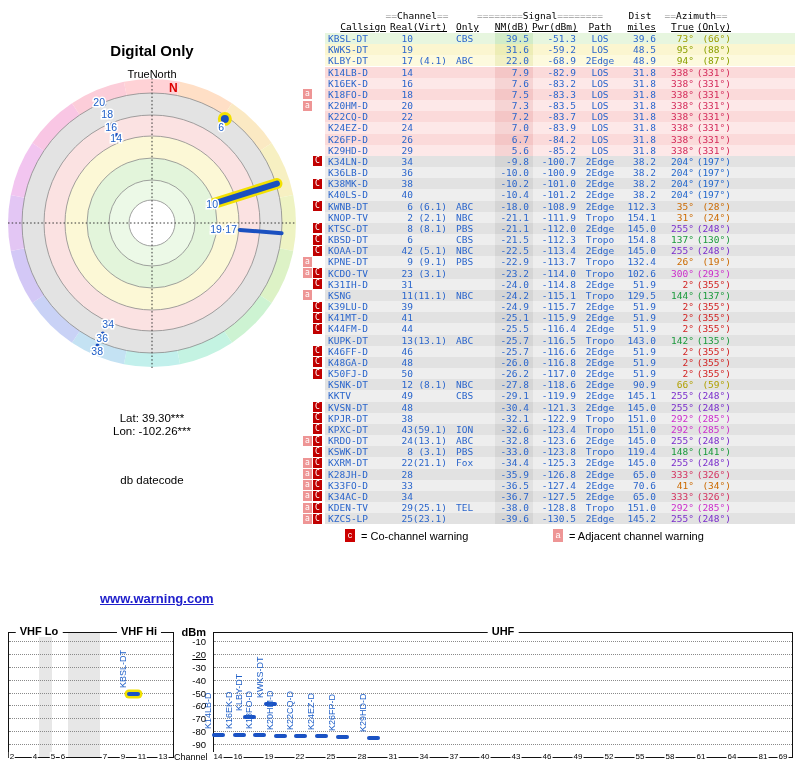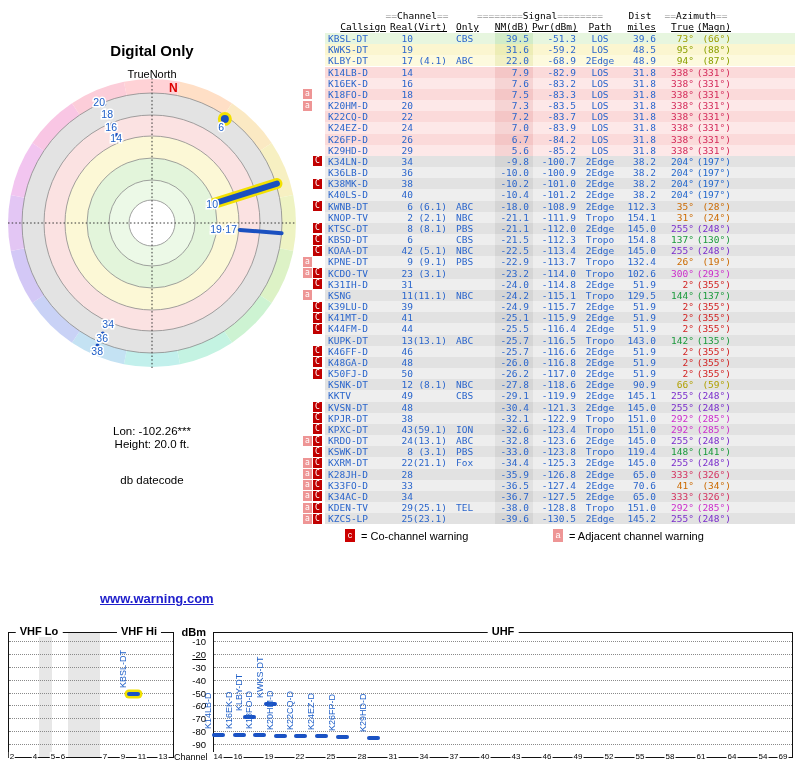--- a/index.html
+++ b/index.html
@@ -102,40 +102,40 @@
       <text x="237" y="163" fill="#2060c8" font-size="10.5" text-anchor="end" stroke="#ffffff" stroke-width="3" paint-order="stroke" font-family="&quot;Liberation Sans&quot;,sans-serif">19·17</text>
       <text x="105" y="36" fill="#2060c8" font-size="10.5" text-anchor="end" stroke="#ffffff" stroke-width="3" paint-order="stroke" font-family="&quot;Liberation Sans&quot;,sans-serif">20</text>
       <text x="113" y="48" fill="#2060c8" font-size="10.5" text-anchor="end" stroke="#ffffff" stroke-width="3" paint-order="stroke" font-family="&quot;Liberation Sans&quot;,sans-serif">18</text>
       <text x="117" y="61" fill="#2060c8" font-size="10.5" text-anchor="end" stroke="#ffffff" stroke-width="3" paint-order="stroke" font-family="&quot;Liberation Sans&quot;,sans-serif">16</text>
       <text x="122" y="72" fill="#2060c8" font-size="10.5" text-anchor="end" stroke="#ffffff" stroke-width="3" paint-order="stroke" font-family="&quot;Liberation Sans&quot;,sans-serif">14</text>
       <text x="114" y="258" fill="#2060c8" font-size="10.5" text-anchor="end" stroke="#ffffff" stroke-width="3" paint-order="stroke" font-family="&quot;Liberation Sans&quot;,sans-serif">34</text>
       <text x="108" y="272" fill="#2060c8" font-size="10.5" text-anchor="end" stroke="#ffffff" stroke-width="3" paint-order="stroke" font-family="&quot;Liberation Sans&quot;,sans-serif">36</text>
       <text x="103" y="285" fill="#2060c8" font-size="10.5" text-anchor="end" stroke="#ffffff" stroke-width="3" paint-order="stroke" font-family="&quot;Liberation Sans&quot;,sans-serif">38</text>
     </svg>
 
+  <div class="a ctr" style="left:32px;top:412px;width:240px;font-size:11.5px;color:#000;">Lat: 39.30***</div>
   <div class="a ctr" style="left:32px;top:425px;width:240px;font-size:11.5px;color:#000;">Lon: -102.26***</div>
-  <div class="a ctr" style="left:32px;top:438px;width:240px;font-size:11.5px;color:#000;">Height: 20.0 ft.</div>
   <div class="a ctr" style="left:32px;top:474px;width:240px;font-size:11.5px;color:#000;">db datecode</div>
 
   <div id="sig-table">
       <div class="hdr1" style="left: 417px;"><span class="eq">==</span>Channel<span class="eq">==</span></div>
       <div class="hdr1" style="left: 540px;"><span class="eq">========</span>Signal<span class="eq">========</span></div>
       <div class="hdr1" style="left: 640px;">Dist</div>
       <div class="hdr1" style="left: 696px;"><span class="eq">==</span>Azimuth<span class="eq">==</span></div>
       <div class="hdr2">
         <span style="left: 3px; width: 58px; text-align: right;">Callsign</span>
         <span style="left: 60px; width: 28px; text-align: right;">Real</span>
         <span style="left: 84px; width: 38px; text-align: right;">(Virt)</span>
         <span style="left: 131px; width: 30px; text-align: left;">Only</span>
         <span style="left: 162px; width: 42px; text-align: right;">NM(dB)</span>
         <span style="left: 207px; width: 44px; text-align: right;">Pwr(dBm)</span>
         <span style="left: 253px; width: 44px; text-align: center;">Path</span>
         <span style="left: 297px; width: 34px; text-align: right;">miles</span>
         <span style="left: 331px; width: 38px; text-align: right;">True</span>
-        <span style="left: 368px; width: 38px; text-align: right;">(Magn)</span>
+        <span style="left: 368px; width: 38px; text-align: right;">(Only)</span>
       </div>
       <div class="trow g-green" style="top: 33px;"><div class="band"></div><span class="cell" style="left: 3px; width: 58px; text-align: left;">KBSL-DT</span><span class="cell" style="left: 60px; width: 28px; text-align: right;">10</span><span class="cell" style="left: 84px; width: 38px; text-align: right;"></span><span class="cell" style="left: 131px; width: 30px; text-align: left;">CBS</span><span class="cell" style="left: 162px; width: 42px; text-align: right;">39.5</span><span class="cell" style="left: 207px; width: 44px; text-align: right;">-51.3</span><span class="cell" style="left: 253px; width: 44px; text-align: center;">LOS</span><span class="cell" style="left: 297px; width: 34px; text-align: right;">39.6</span><span class="cell" style="left: 331px; width: 38px; text-align: right; color: rgb(158, 158, 0);">73°</span><span class="cell" style="left: 368px; width: 38px; text-align: right; color: rgb(158, 158, 0);">(66°)</span></div>
       <div class="trow g-yellow" style="top: 44.17px;"><div class="band"></div><span class="cell" style="left: 3px; width: 58px; text-align: left;">KWKS-DT</span><span class="cell" style="left: 60px; width: 28px; text-align: right;">19</span><span class="cell" style="left: 84px; width: 38px; text-align: right;"></span><span class="cell" style="left: 131px; width: 30px; text-align: left;"></span><span class="cell" style="left: 162px; width: 42px; text-align: right;">31.6</span><span class="cell" style="left: 207px; width: 44px; text-align: right;">-59.2</span><span class="cell" style="left: 253px; width: 44px; text-align: center;">LOS</span><span class="cell" style="left: 297px; width: 34px; text-align: right;">48.5</span><span class="cell" style="left: 331px; width: 38px; text-align: right; color: rgb(138, 160, 0);">95°</span><span class="cell" style="left: 368px; width: 38px; text-align: right; color: rgb(138, 160, 0);">(88°)</span></div>
       <div class="trow g-yellow alt" style="top: 55.34px;"><div class="band"></div><span class="cell" style="left: 3px; width: 58px; text-align: left;">KLBY-DT</span><span class="cell" style="left: 60px; width: 28px; text-align: right;">17</span><span class="cell" style="left: 84px; width: 38px; text-align: right;">(4.1)</span><span class="cell" style="left: 131px; width: 30px; text-align: left;">ABC</span><span class="cell" style="left: 162px; width: 42px; text-align: right;">22.0</span><span class="cell" style="left: 207px; width: 44px; text-align: right;">-68.9</span><span class="cell" style="left: 253px; width: 44px; text-align: center;">2Edge</span><span class="cell" style="left: 297px; width: 34px; text-align: right;">48.9</span><span class="cell" style="left: 331px; width: 38px; text-align: right; color: rgb(138, 160, 0);">94°</span><span class="cell" style="left: 368px; width: 38px; text-align: right; color: rgb(138, 160, 0);">(87°)</span></div>
       <div class="trow g-pink" style="top: 66.51px;"><div class="band"></div><span class="cell" style="left: 3px; width: 58px; text-align: left;">K14LB-D</span><span class="cell" style="left: 60px; width: 28px; text-align: right;">14</span><span class="cell" style="left: 84px; width: 38px; text-align: right;"></span><span class="cell" style="left: 131px; width: 30px; text-align: left;"></span><span class="cell" style="left: 162px; width: 42px; text-align: right;">7.9</span><span class="cell" style="left: 207px; width: 44px; text-align: right;">-82.9</span><span class="cell" style="left: 253px; width: 44px; text-align: center;">LOS</span><span class="cell" style="left: 297px; width: 34px; text-align: right;">31.8</span><span class="cell" style="left: 331px; width: 38px; text-align: right; color: rgb(212, 42, 90);">338°</span><span class="cell" style="left: 368px; width: 38px; text-align: right; color: rgb(212, 42, 90);">(331°)</span></div>
       <div class="trow g-pink alt" style="top: 77.68px;"><div class="band"></div><span class="cell" style="left: 3px; width: 58px; text-align: left;">K16EK-D</span><span class="cell" style="left: 60px; width: 28px; text-align: right;">16</span><span class="cell" style="left: 84px; width: 38px; text-align: right;"></span><span class="cell" style="left: 131px; width: 30px; text-align: left;"></span><span class="cell" style="left: 162px; width: 42px; text-align: right;">7.6</span><span class="cell" style="left: 207px; width: 44px; text-align: right;">-83.2</span><span class="cell" style="left: 253px; width: 44px; text-align: center;">LOS</span><span class="cell" style="left: 297px; width: 34px; text-align: right;">31.8</span><span class="cell" style="left: 331px; width: 38px; text-align: right; color: rgb(212, 42, 90);">338°</span><span class="cell" style="left: 368px; width: 38px; text-align: right; color: rgb(212, 42, 90);">(331°)</span></div>
       <div class="trow g-pink" style="top: 88.85px;"><div class="band"></div><div class="warnbox warn-a">a</div><span class="cell" style="left: 3px; width: 58px; text-align: left;">K18FO-D</span><span class="cell" style="left: 60px; width: 28px; text-align: right;">18</span><span class="cell" style="left: 84px; width: 38px; text-align: right;"></span><span class="cell" style="left: 131px; width: 30px; text-align: left;"></span><span class="cell" style="left: 162px; width: 42px; text-align: right;">7.5</span><span class="cell" style="left: 207px; width: 44px; text-align: right;">-83.3</span><span class="cell" style="left: 253px; width: 44px; text-align: center;">LOS</span><span class="cell" style="left: 297px; width: 34px; text-align: right;">31.8</span><span class="cell" style="left: 331px; width: 38px; text-align: right; color: rgb(212, 42, 90);">338°</span><span class="cell" style="left: 368px; width: 38px; text-align: right; color: rgb(212, 42, 90);">(331°)</span></div>
       <div class="trow g-pink alt" style="top: 100.02px;"><div class="band"></div><div class="warnbox warn-a">a</div><span class="cell" style="left: 3px; width: 58px; text-align: left;">K20HM-D</span><span class="cell" style="left: 60px; width: 28px; text-align: right;">20</span><span class="cell" style="left: 84px; width: 38px; text-align: right;"></span><span class="cell" style="left: 131px; width: 30px; text-align: left;"></span><span class="cell" style="left: 162px; width: 42px; text-align: right;">7.3</span><span class="cell" style="left: 207px; width: 44px; text-align: right;">-83.5</span><span class="cell" style="left: 253px; width: 44px; text-align: center;">LOS</span><span class="cell" style="left: 297px; width: 34px; text-align: right;">31.8</span><span class="cell" style="left: 331px; width: 38px; text-align: right; color: rgb(212, 42, 90);">338°</span><span class="cell" style="left: 368px; width: 38px; text-align: right; color: rgb(212, 42, 90);">(331°)</span></div>
       <div class="trow g-pink" style="top: 111.19px;"><div class="band"></div><span class="cell" style="left: 3px; width: 58px; text-align: left;">K22CQ-D</span><span class="cell" style="left: 60px; width: 28px; text-align: right;">22</span><span class="cell" style="left: 84px; width: 38px; text-align: right;"></span><span class="cell" style="left: 131px; width: 30px; text-align: left;"></span><span class="cell" style="left: 162px; width: 42px; text-align: right;">7.2</span><span class="cell" style="left: 207px; width: 44px; text-align: right;">-83.7</span><span class="cell" style="left: 253px; width: 44px; text-align: center;">LOS</span><span class="cell" style="left: 297px; width: 34px; text-align: right;">31.8</span><span class="cell" style="left: 331px; width: 38px; text-align: right; color: rgb(212, 42, 90);">338°</span><span class="cell" style="left: 368px; width: 38px; text-align: right; color: rgb(212, 42, 90);">(331°)</span></div>
       <div class="trow g-pink alt" style="top: 122.36px;"><div class="band"></div><span class="cell" style="left: 3px; width: 58px; text-align: left;">K24EZ-D</span><span class="cell" style="left: 60px; width: 28px; text-align: right;">24</span><span class="cell" style="left: 84px; width: 38px; text-align: right;"></span><span class="cell" style="left: 131px; width: 30px; text-align: left;"></span><span class="cell" style="left: 162px; width: 42px; text-align: right;">7.0</span><span class="cell" style="left: 207px; width: 44px; text-align: right;">-83.9</span><span class="cell" style="left: 253px; width: 44px; text-align: center;">LOS</span><span class="cell" style="left: 297px; width: 34px; text-align: right;">31.8</span><span class="cell" style="left: 331px; width: 38px; text-align: right; color: rgb(212, 42, 90);">338°</span><span class="cell" style="left: 368px; width: 38px; text-align: right; color: rgb(212, 42, 90);">(331°)</span></div>
@@ -236,21 +236,21 @@
       <div class="chtick" style="left: 454px; top: 752px;">37</div>
       <div class="chtick" style="left: 485px; top: 752px;">40</div>
       <div class="chtick" style="left: 516px; top: 752px;">43</div>
       <div class="chtick" style="left: 547px; top: 752px;">46</div>
       <div class="chtick" style="left: 578px; top: 752px;">49</div>
       <div class="chtick" style="left: 609px; top: 752px;">52</div>
       <div class="chtick" style="left: 640px; top: 752px;">55</div>
       <div class="chtick" style="left: 670px; top: 752px;">58</div>
       <div class="chtick" style="left: 701px; top: 752px;">61</div>
       <div class="chtick" style="left: 732px; top: 752px;">64</div>
-      <div class="chtick" style="left: 763px; top: 752px;">54</div>
+      <div class="chtick" style="left: 763px; top: 752px;">81</div>
       <div class="chtick" style="left: 783px; top: 752px;">69</div>
       <div class="vlabel" style="left: 213px; top: 718.859px;">K14LB-D</div>
       <div class="dash" style="left: 211.5px; top: 732.859px;"></div>
       <div class="vlabel" style="left: 234px; top: 719.245px;">K16EK-D</div>
       <div class="dash" style="left: 232.5px; top: 733.245px;"></div>
       <div class="vlabel" style="left: 244px; top: 700.834px;">KLBY-DT</div>
       <div class="dash" style="left: 242.5px; top: 714.834px;"></div>
       <div class="vlabel" style="left: 254px; top: 719.374px;">K18FO-D</div>
       <div class="dash" style="left: 252.5px; top: 733.374px;"></div>
       <div class="vlabel" style="left: 265px; top: 688.345px;">KWKS-DT</div>

